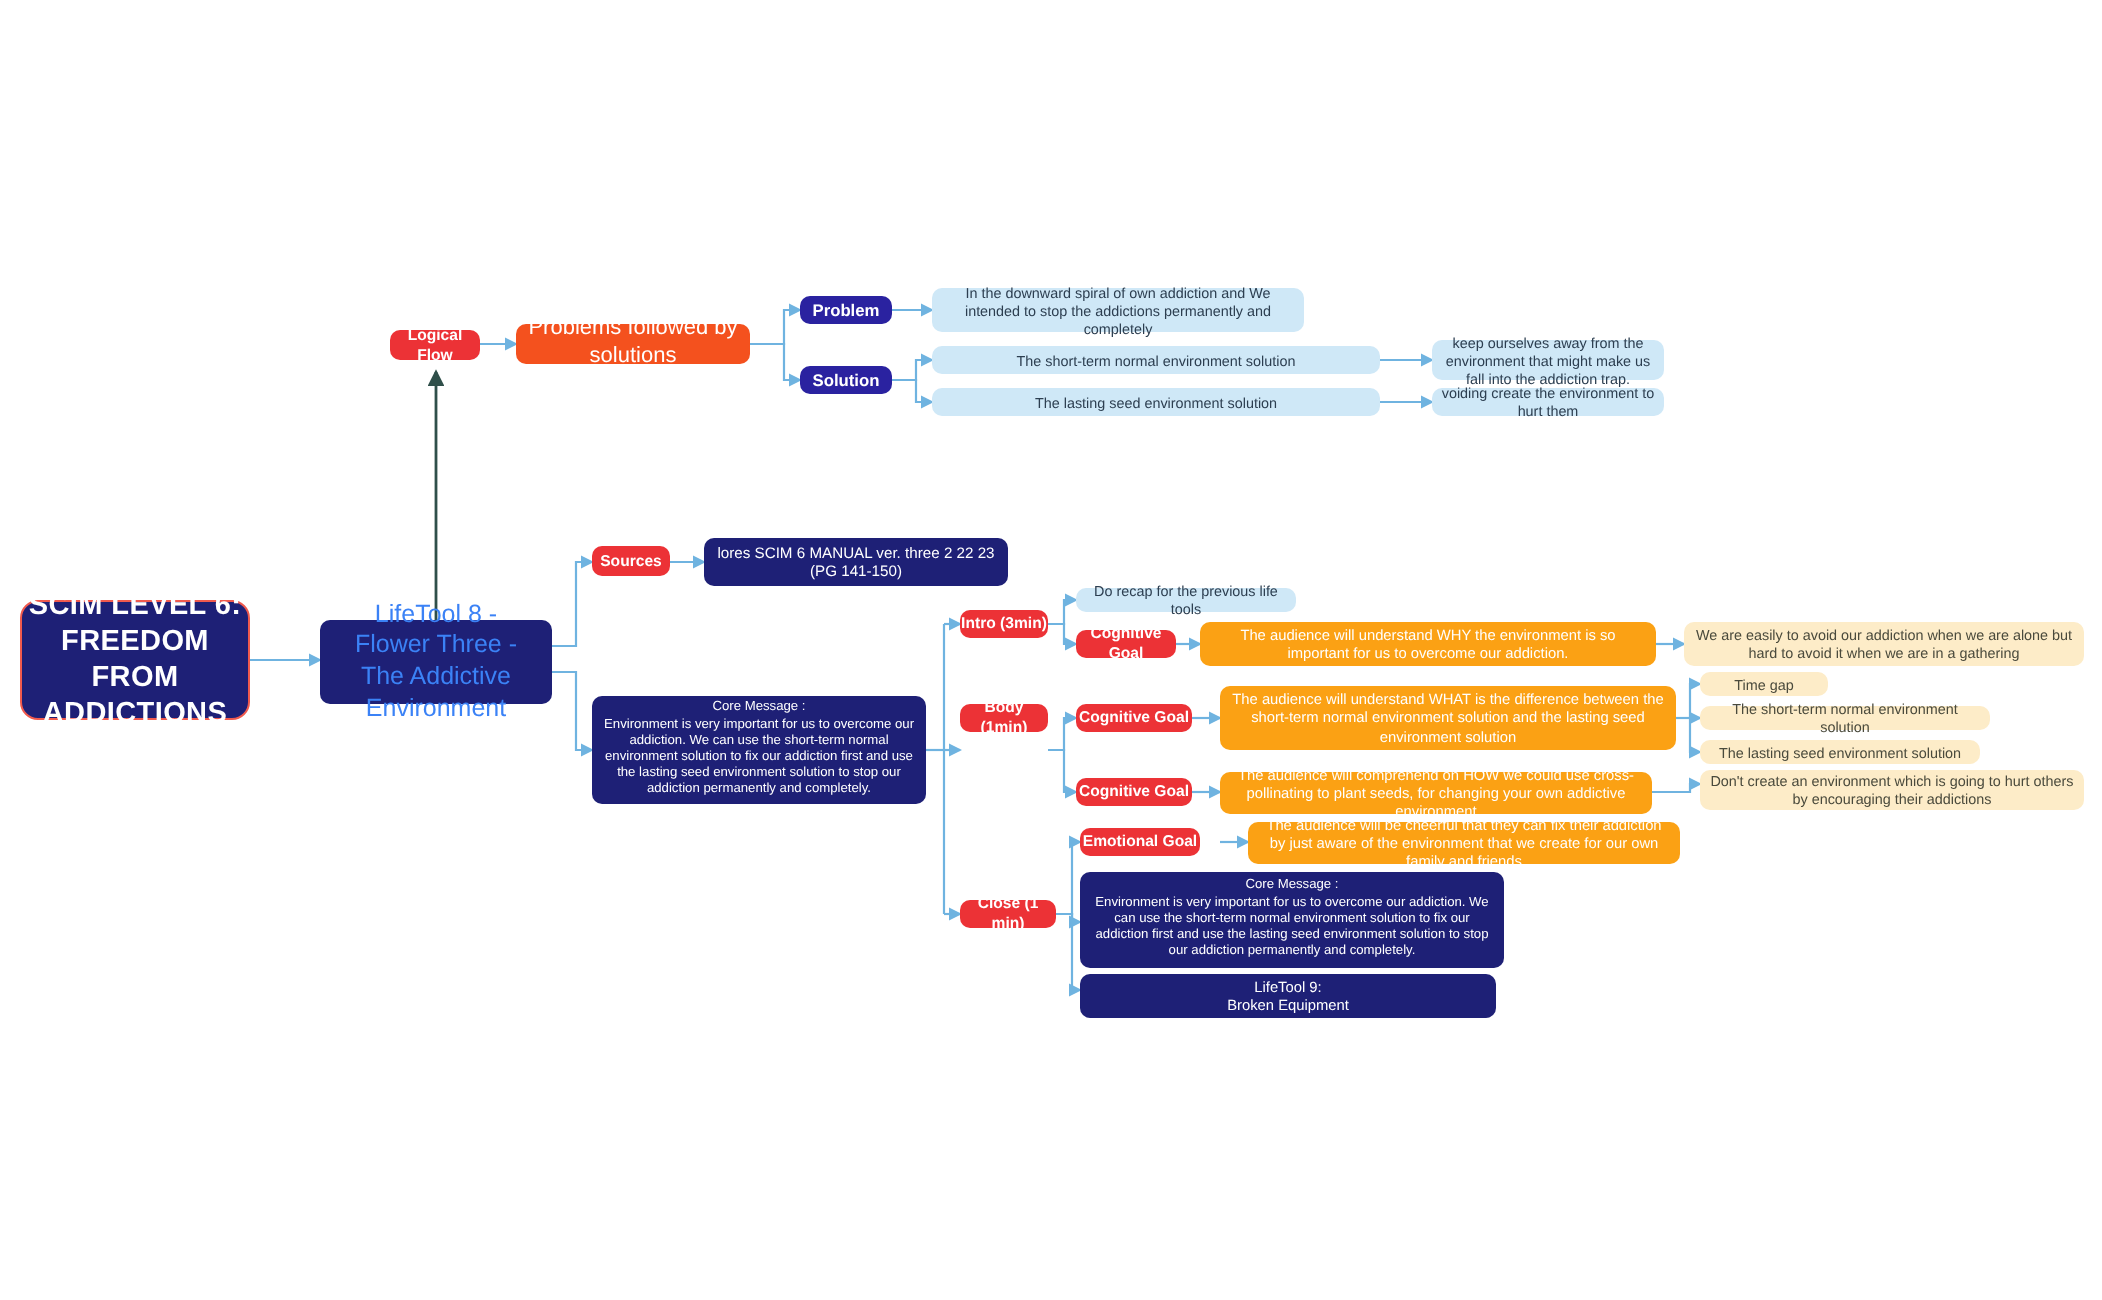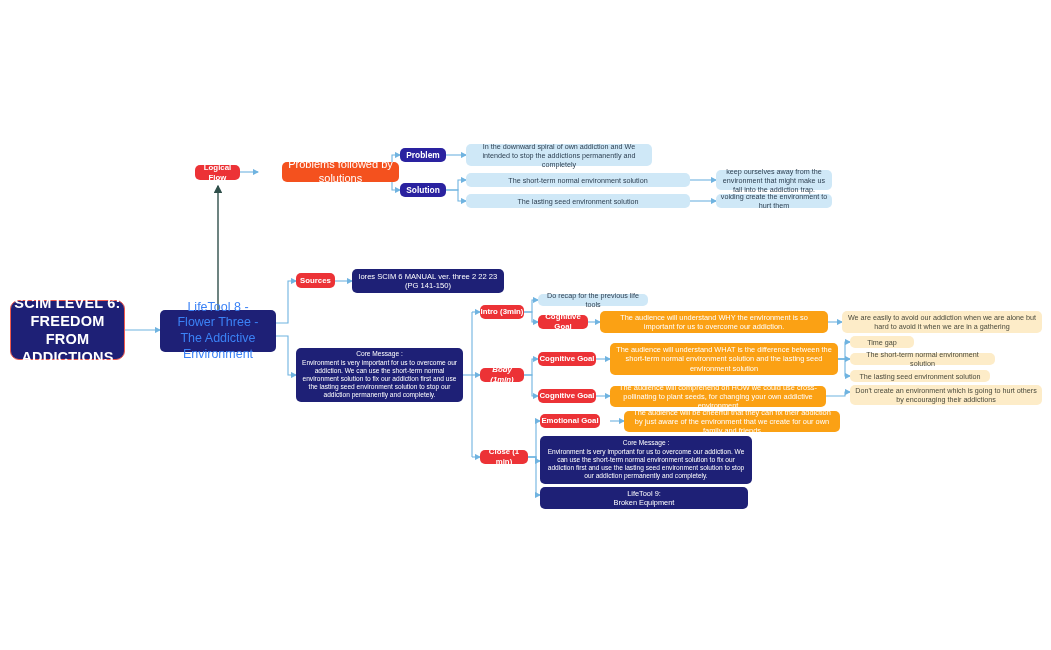--- a/index.html
+++ b/index.html
@@ -175,21 +175,21 @@
   <div class="node navy-lg" style="left:160px;top:310px;width:116px;height:42px;flex-direction:column;">
     <span>LifeTool 8 -</span>
     <span>Flower Three -</span>
     <span>The Addictive Environment</span>
   </div>
 
   <div class="node red" style="left:195px;top:165px;width:45px;height:15px;">
     <span>Logical Flow</span>
   </div>
 
-  <div class="node orange-big" style="left:258px;top:162px;width:117px;height:20px;margin-left:24px;">
+  <div class="node orange-big" style="left:258px;top:162px;width:117px;height:20px;">
     <span>Problems followed by solutions</span>
   </div>
 
   <div class="node navy-pill" style="left:400px;top:148px;width:46px;height:14px;">
     <span>Problem</span>
   </div>
 
   <div class="node blue-soft" style="left:466px;top:144px;width:186px;height:22px;padding:2px 5px;">
     <span>In the downward spiral of own addiction and We intended to stop the addictions permanently and completely</span>
   </div>
@@ -241,21 +241,21 @@
   </div>
 
   <div class="node orange" style="left:600px;top:311px;width:228px;height:22px;padding:2px 6px;">
     <span>The audience will understand WHY the environment is so important for us to overcome our addiction.</span>
   </div>
 
   <div class="node cream" style="left:842px;top:311px;width:200px;height:22px;padding:2px 5px;">
     <span>We are easily to avoid our addiction when we are alone but hard to avoid it when we are in a gathering</span>
   </div>
 
-  <div class="node red" style="left:480px;top:368px;width:44px;height:14px;font-style:italic;">
+  <div class="node red" style="left:480px;top:352px;width:44px;height:14px;">
     <span>Body (1min)</span>
   </div>
 
   <div class="node red" style="left:538px;top:352px;width:58px;height:14px;">
     <span>Cognitive Goal</span>
   </div>
 
   <div class="node orange" style="left:610px;top:343px;width:228px;height:32px;padding:2px 6px;">
     <span>The audience will understand WHAT is the difference between the short-term normal environment solution and the lasting seed environment solution</span>
   </div>

